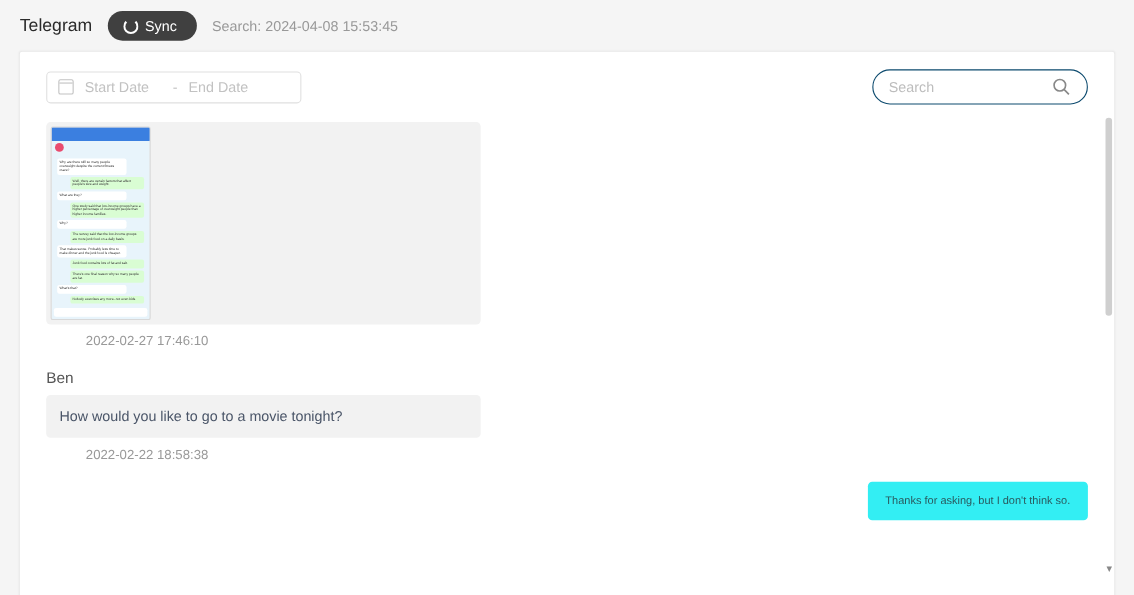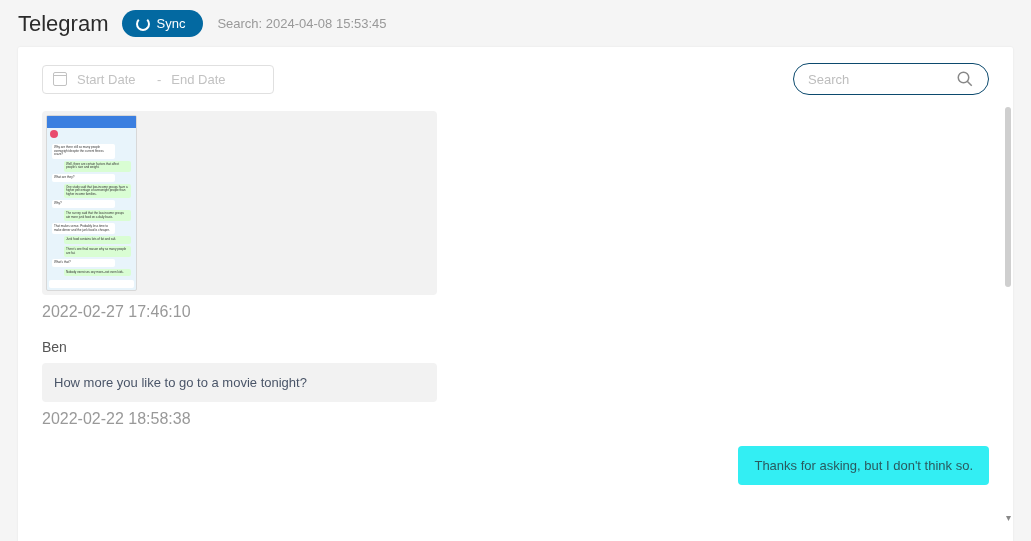--- a/index.html
+++ b/index.html
@@ -15,26 +15,26 @@
       height: 541px;
       overflow: hidden;
     }
     .header {
       display: flex;
       align-items: center;
       padding: 10px 18px 10px 18px;
       gap: 14px;
     }
     .title {
-      font-size: 22px;
+      font-size: 16px;
       font-weight: 500;
       color: #2b2b2b;
     }
     .sync-btn {
-      background: #0369a1;
+      background: #404040;
       color: #fff;
       border: none;
       border-radius: 18px;
       padding: 6px 18px 6px 14px;
       font-size: 13px;
       display: flex;
       align-items: center;
       gap: 6px;
       cursor: pointer;
     }
@@ -149,37 +149,38 @@
     }
     .bubble-left {
       background: #f2f2f2;
       border-radius: 4px;
       padding: 12px;
       max-width: 395px;
       font-size: 13px;
       color: #4a5568;
     }
     .timestamp {
-      font-size: 16px;
+      font-size: 12px;
       color: #999;
       margin-top: 8px;
+      margin-left: 36px;
     }
     .msg-right {
       text-align: right;
     }
     .msg-right .sender {
       text-align: right;
     }
     .bubble-right {
       background: #33eef3;
       border-radius: 4px;
       padding: 12px 16px;
       display: inline-block;
       max-width: 395px;
-      font-size: 13px;
+      font-size: 10px;
       color: #2a5a5f;
       text-align: left;
     }
     .screenshot-thumb {
       width: 91px;
       height: 176px;
       background: linear-gradient(#3b7fe0 0 12px, #e8f4fb 12px 100%);
       border: 1px solid #d8d8d8;
       border-radius: 2px;
       padding: 14px 3px 3px 3px;
@@ -302,21 +303,21 @@
             </div>
           <div class="inputbar"></div>
         </div>
       </div>
       <div class="timestamp">2022-02-27 17:46:10</div>
     </div>
 
     <div class="msg-block">
       <div class="sender">Ben</div>
       <div class="bubble-left">
-        <span>How more you like to go to a movie tonight?</span>
+        <span>How would you like to go to a movie tonight?</span>
       </div>
       <div class="timestamp">2022-02-22 18:58:38</div>
     </div>
 
     <div class="msg-block msg-right">
       <div class="bubble-right">
         <span>Thanks for asking, but I don't think so.</span>
       </div>
     </div>
 

